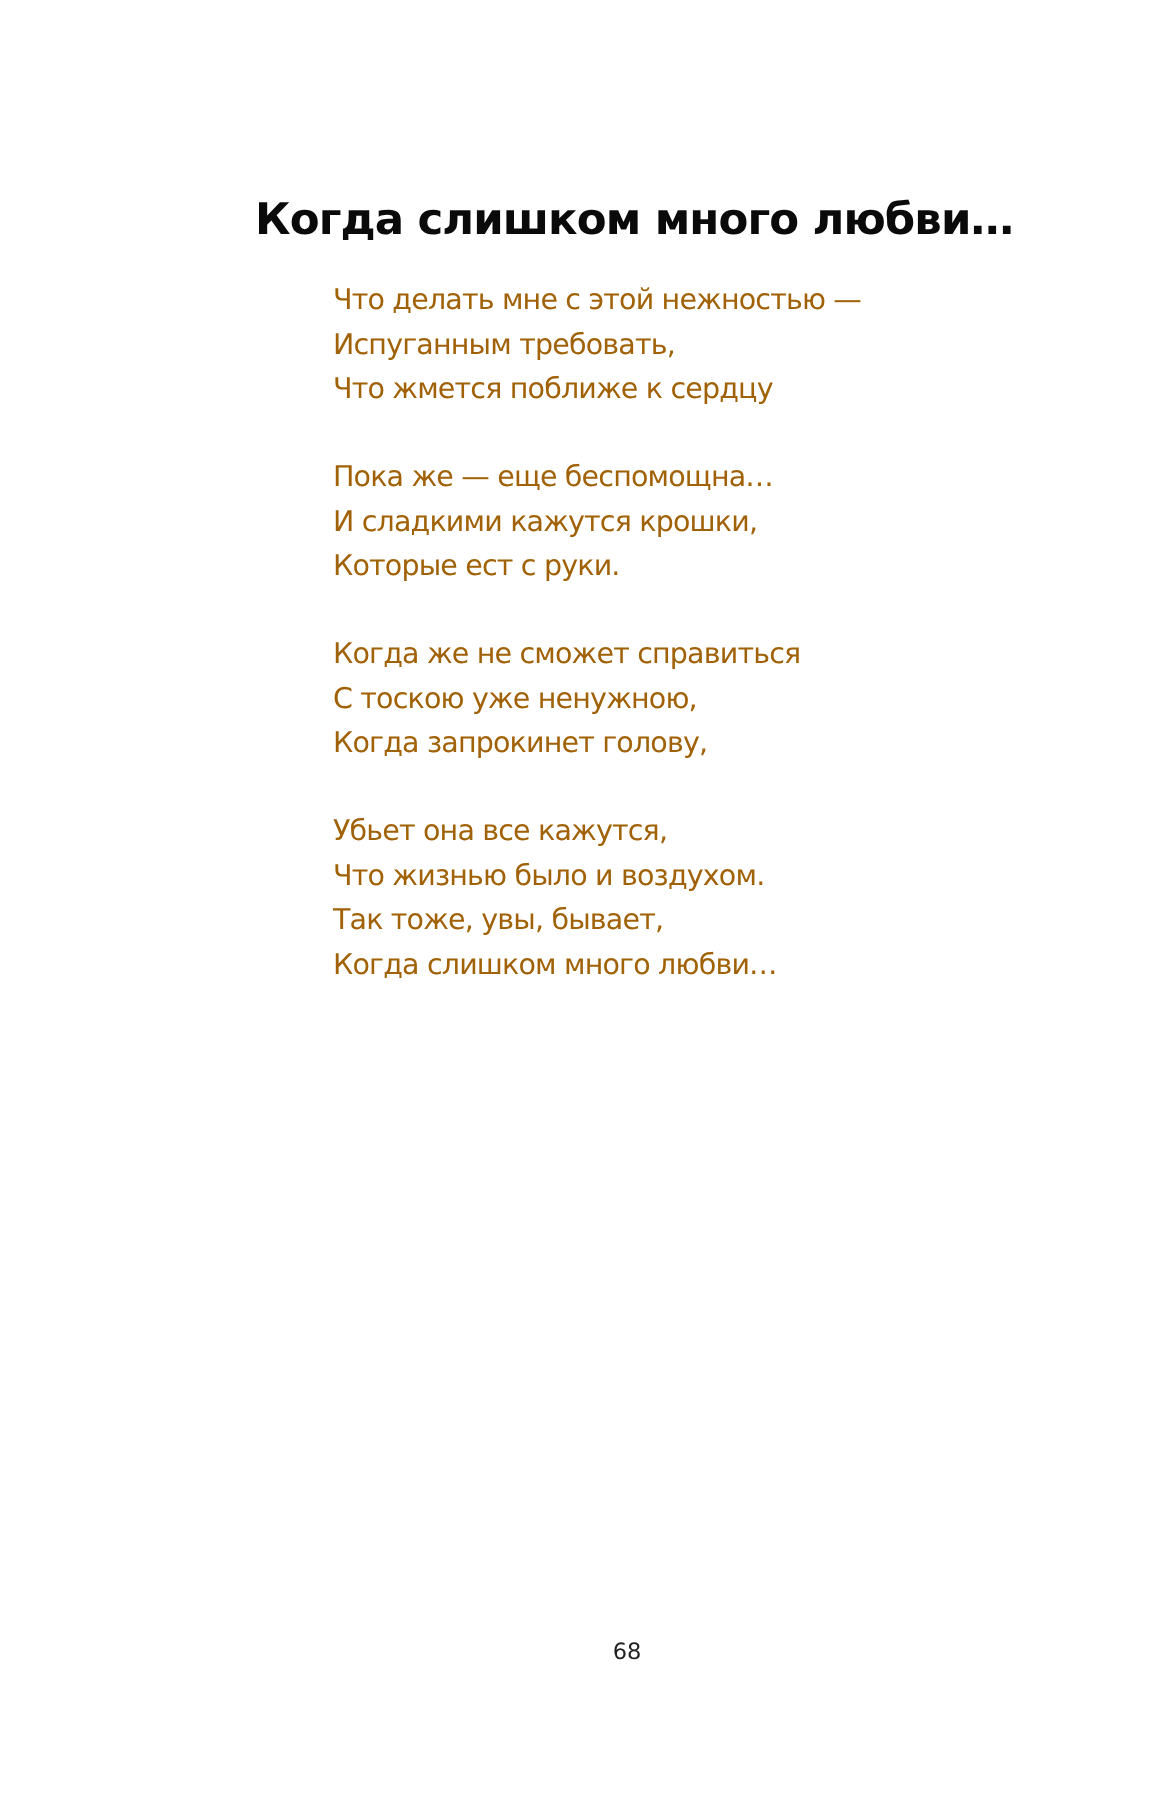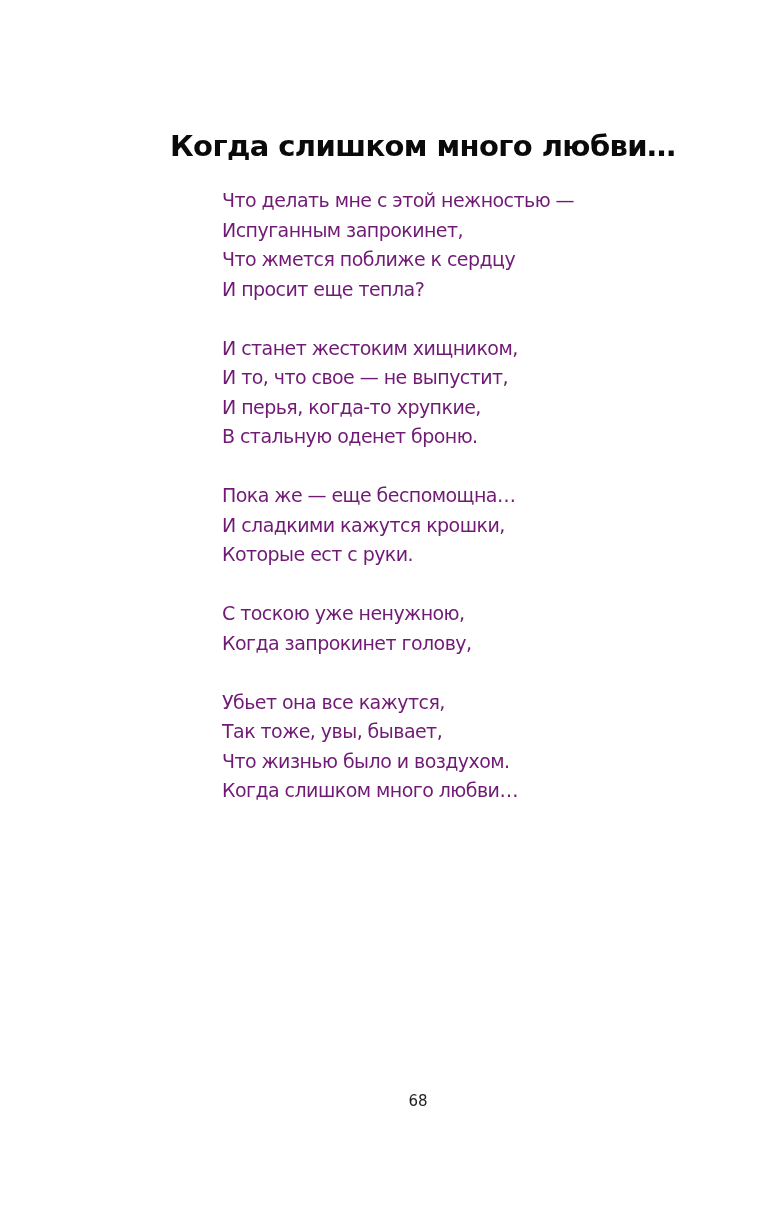--- a/index.html
+++ b/index.html
@@ -45,21 +45,21 @@
       margin: 0 0 29.5px 0;
     }
     .line {
       display: block;
       font-family: "DejaVu Sans", sans-serif;
       font-size: 19px;
       letter-spacing: -0.55px;
       line-height: 29.5px;
       height: 29.5px;
       white-space: nowrap;
-      color: #701a75;
+      color: #a16207;
     }
     .page-number {
       position: absolute;
       left: 0;
       width: 836px;
       top: 1092px;
       text-align: center;
       font-family: "DejaVu Sans", sans-serif;
       font-size: 15px;
       color: #222222;
@@ -69,48 +69,42 @@
 <body>
 
 <div class="page">
 
   <h1 class="title">Когда слишком много любви…</h1>
 
   <div class="poem">
 
     <div class="stanza">
       <span class="line">Что делать мне с этой нежностью —</span>
-      <span class="line">Испуганным запрокинет,</span>
+      <span class="line">Испуганным требовать,</span>
       <span class="line">Что жмется поближе к сердцу</span>
-      <span class="line">И просит еще тепла?</span>
     </div>
 
 
-    <div class="stanza">
-      <span class="line">И станет жестоким хищником,</span>
-      <span class="line">И то, что свое — не выпустит,</span>
-      <span class="line">И перья, когда-то хрупкие,</span>
-      <span class="line">В стальную оденет броню.</span>
-    </div>
 
     <div class="stanza">
       <span class="line">Пока же — еще беспомощна…</span>
       <span class="line">И сладкими кажутся крошки,</span>
       <span class="line">Которые ест с руки.</span>
     </div>
 
     <div class="stanza">
+      <span class="line">Когда же не сможет справиться</span>
       <span class="line">С тоскою уже ненужною,</span>
       <span class="line">Когда запрокинет голову,</span>
     </div>
 
     <div class="stanza">
       <span class="line">Убьет она все кажутся,</span>
+      <span class="line">Что жизнью было и воздухом.</span>
       <span class="line">Так тоже, увы, бывает,</span>
-      <span class="line">Что жизнью было и воздухом.</span>
       <span class="line">Когда слишком много любви…</span>
     </div>
 
   </div>
 
   <div class="page-number">68</div>
 
 </div>
 
 </body></html>

